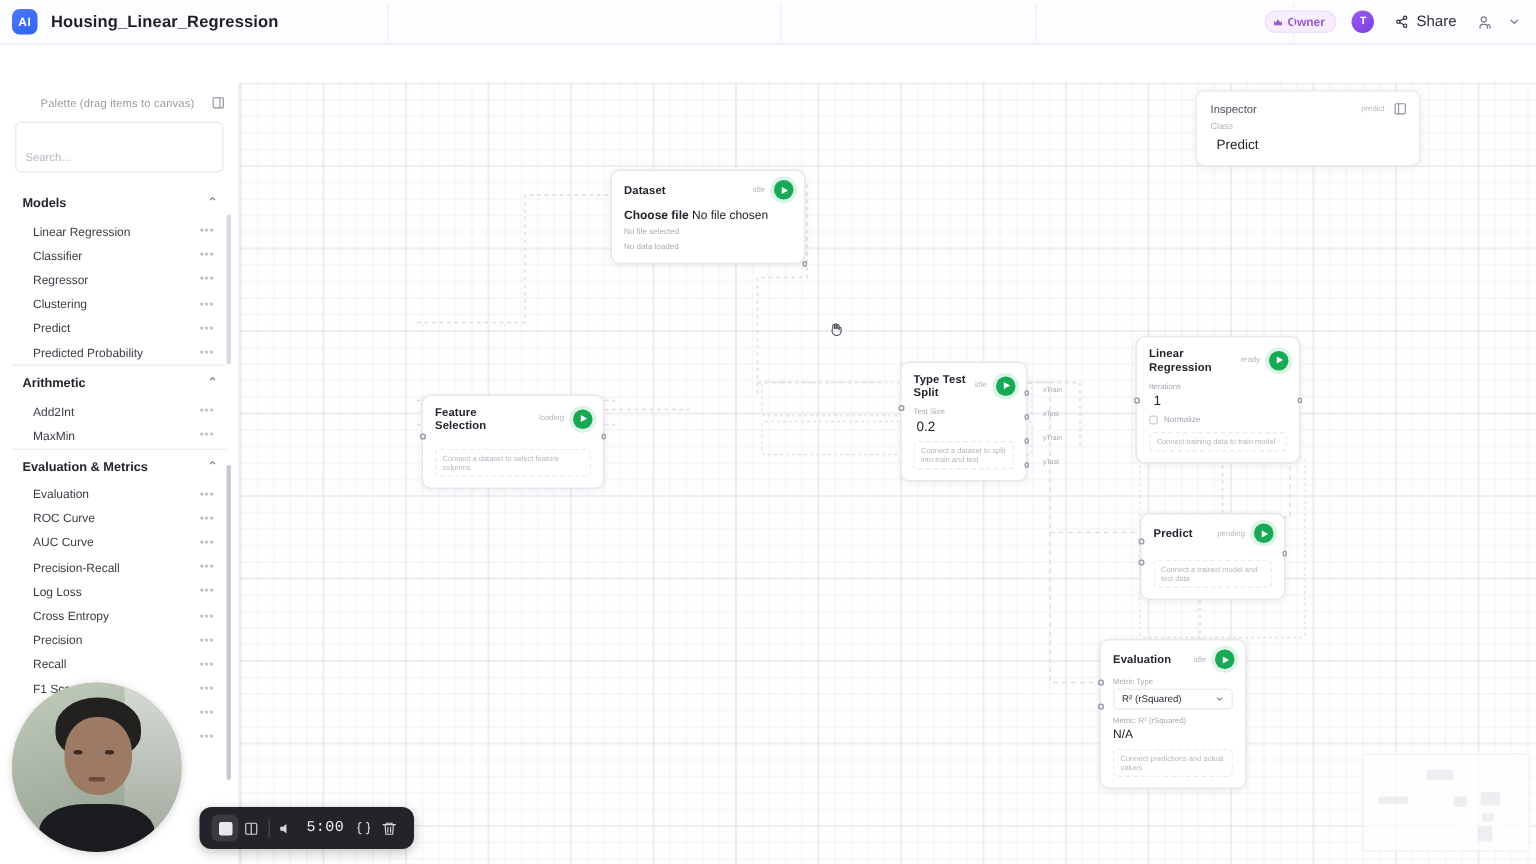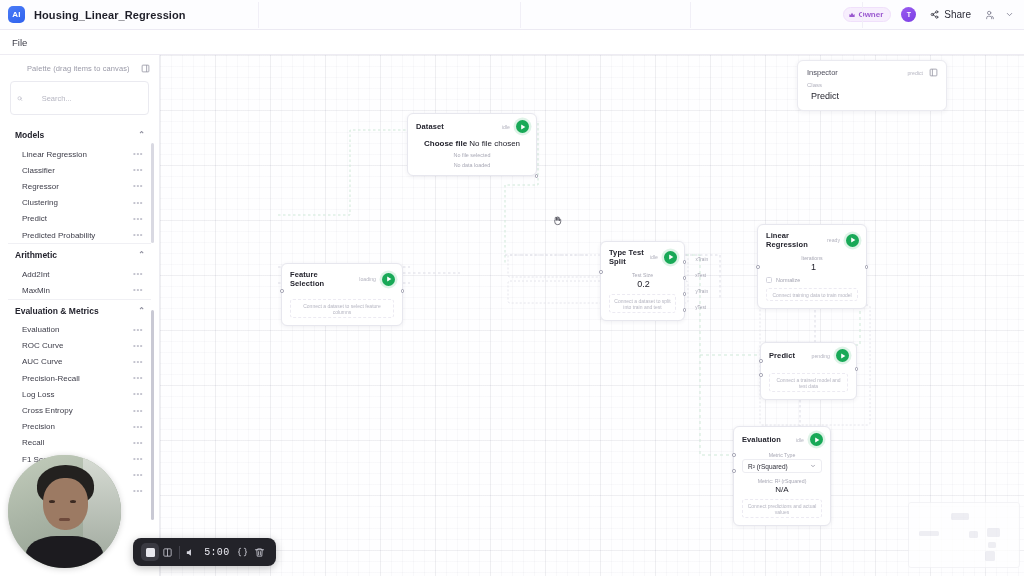--- a/index.html
+++ b/index.html
@@ -72,22 +72,23 @@
   }
   .palette-head {
     display: flex; align-items: center; justify-content: space-between;
     padding: 9px 9px 8px 27px;
   }
   .palette-title { font-size: 7.5px; color: #9a9aa8; letter-spacing: .1px; }
   .panel-toggle { color: #8d8d9c; display: flex; }
   .search-row {
     margin: 0 10px 9px 10px; height: 15px;
     border: 1px solid #eaeaf0; border-radius: 4px;
-    display: flex; align-items: center; gap: 19px; padding: 16px 6px;
+    display: flex; align-items: center; gap: 2px; padding: 16px 6px;
     background: #fff;
+    flex-direction: column;
   }
   .search-row input {
     border: 0; outline: 0; font-size: 7.5px; color: #3a3a46;
     font-family: "Liberation Sans", sans-serif; width: 100%; background: transparent;
   }
   .search-row input::placeholder { color: #b6b6c2; }
 
   .sec-head {
     display: flex; align-items: center; justify-content: space-between;
     margin: 0 8px; padding: 6px 6px 6px 7px;
@@ -139,21 +140,21 @@
   .node-title { font-size: 7.5px; font-weight: bold; color: #23232d; flex: 1; letter-spacing: .1px; }
   .node-status { font-size: 5.2px; color: #b4b4c0; }
   .run-btn {
     width: 13px; height: 13px; border-radius: 50%;
     background: #18a957; color: #fff;
     display: flex; align-items: center; justify-content: center;
     box-shadow: 0 0 0 2.5px rgba(24,169,87,.14);
     flex: none;
   }
   .run-btn svg { display:block; }
-  .node-body { padding: 2px 8px 7px 8px; text-align: center; }
+  .node-body { padding: 2px 8px 7px 8px; }
   .node-main { font-size: 8px; color: #22222c; }
   .node-main b { font-weight: bold; }
   .node-sub { font-size: 5.4px; color: #a9a9b6; margin-top: 4px; }
   .field-label { font-size: 5.2px; color: #a8a8b5; margin-bottom: 1px; }
   .chk-row { display: flex; align-items: center; gap: 4px; margin-top: 5px; }
   .chk { width: 6px; height: 6px; border: 1px solid #d4d4de; border-radius: 1.5px; background: #fff; }
   .chk-lbl { font-size: 5.4px; color: #a3a3b1; }
   .hint {
     margin-top: 5px; font-size: 5px; color: #b5b5c1;
     border: 1px dashed #eceaf2; border-radius: 3px; padding: 2.5px 4px;
@@ -272,23 +273,20 @@
         </svg>
       </div>
       <div class="hdr-icon">
         <svg width="9" height="9" viewBox="0 0 24 24" fill="none" stroke="currentColor" stroke-width="2.2" stroke-linecap="round">
           <polyline points="6 9 12 15 18 9"></polyline>
         </svg>
       </div>
     </div>
   </div>
 
-  <div class="menubar">
-    <div class="menu-item">File</div>
-  </div>
 
   <div class="sidebar">
     <div class="palette-head">
       <div class="palette-title">Palette (drag items to canvas)</div>
       <div class="panel-toggle">
         <svg width="9" height="9" viewBox="0 0 24 24" fill="none" stroke="currentColor" stroke-width="2">
           <rect x="3" y="3" width="18" height="18" rx="2"></rect>
             <line x1="15" y1="3" x2="15" y2="21"></line>
         </svg>
       </div>

